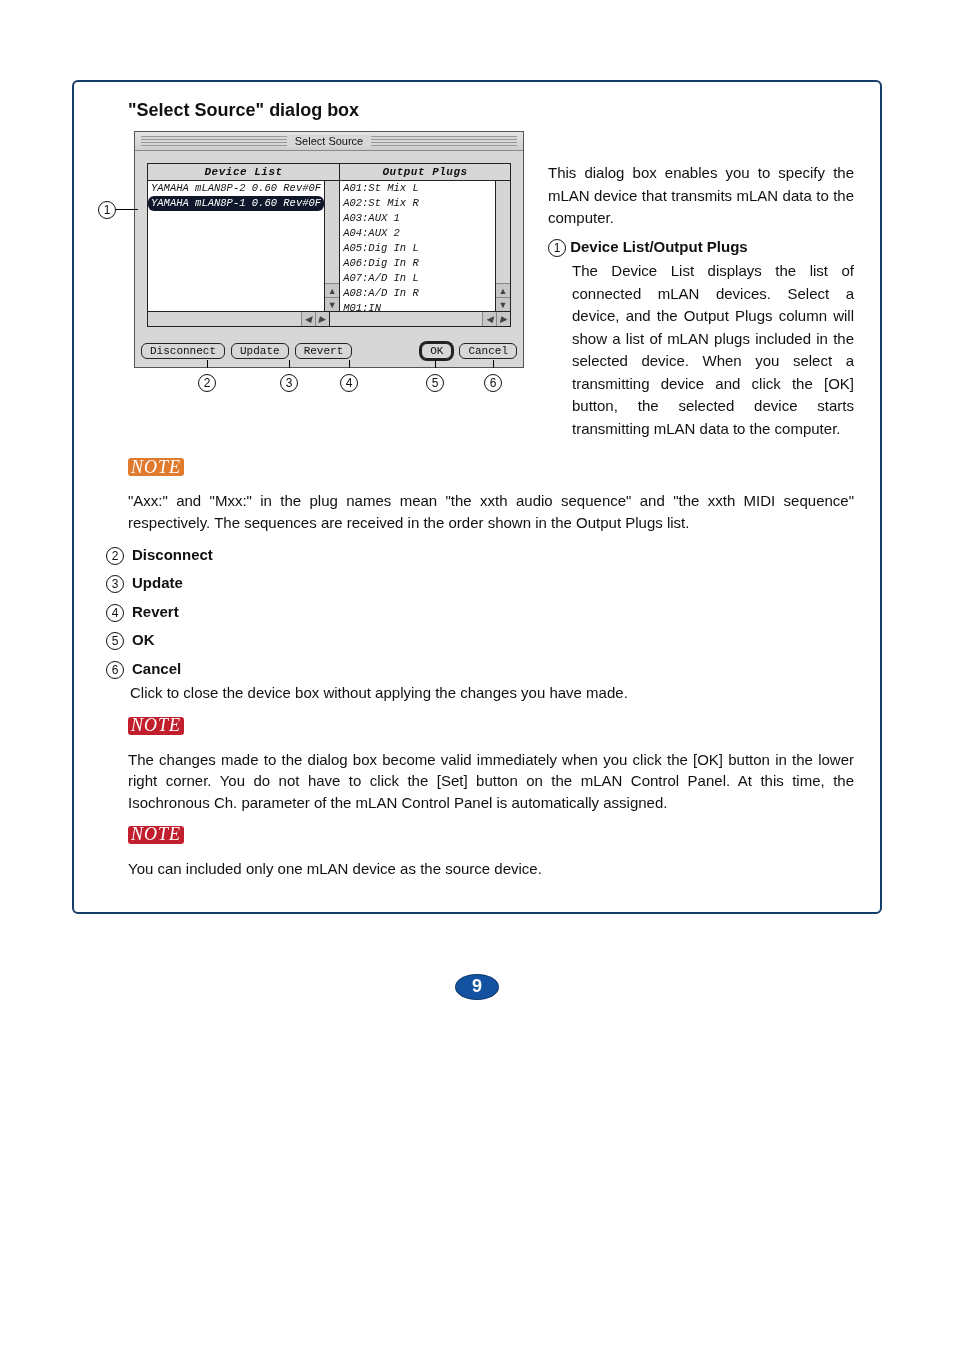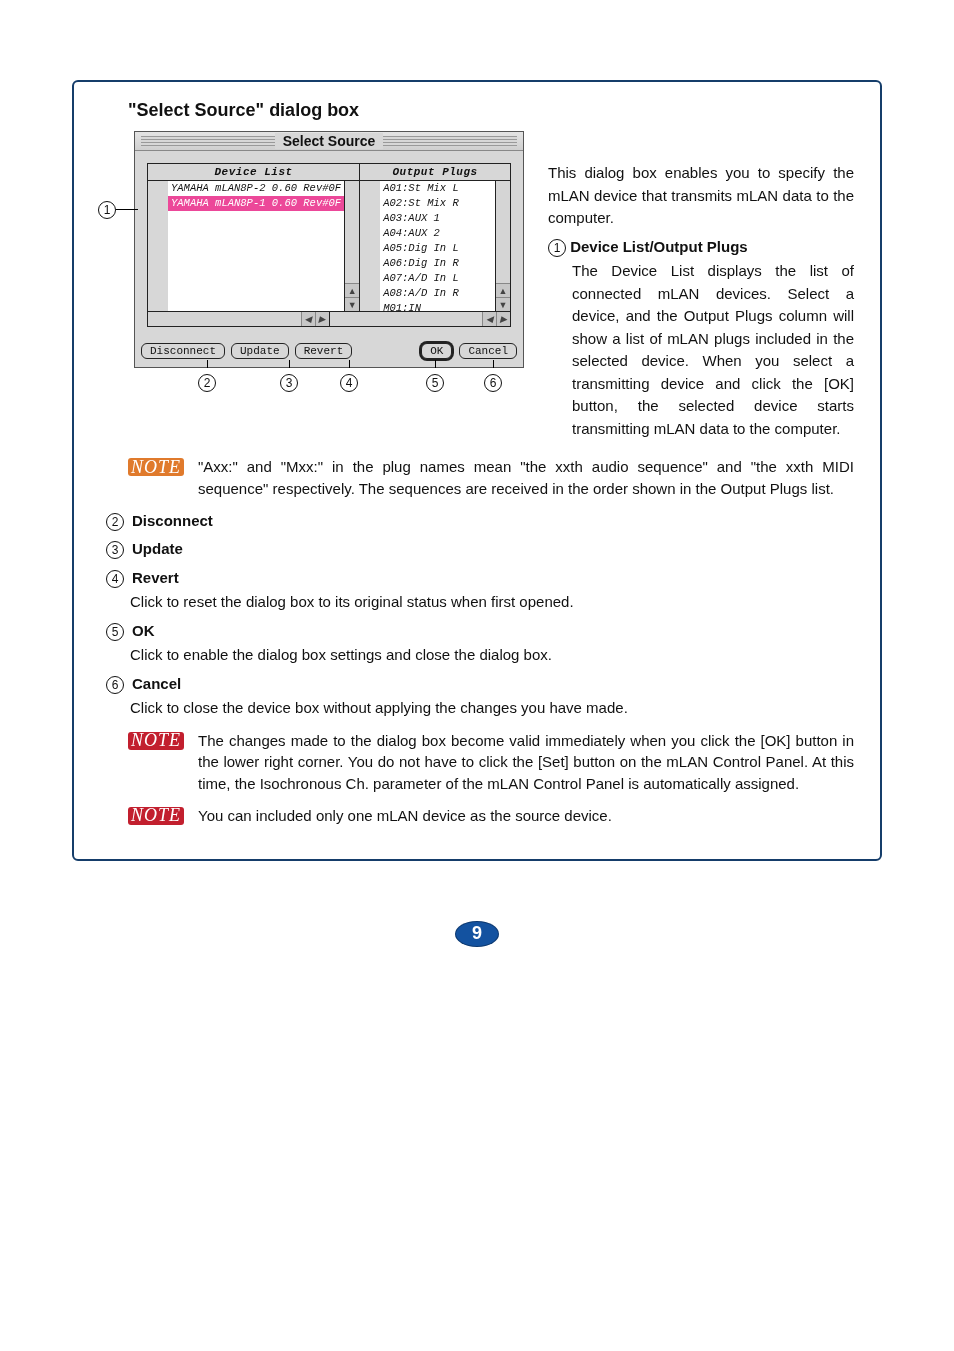--- a/index.html
+++ b/index.html
@@ -58,22 +58,22 @@
     width:40%;
     background: repeating-linear-gradient(#999,#999 1px,#d7d7d7 1px,#d7d7d7 3px);
   }
   .dlg-titlebar::before{ left:6px; }
   .dlg-titlebar::after{ right:6px; }
   .dlg-title {
     position: relative;
     z-index: 2;
     background: #d7d7d7;
     padding: 0 8px;
-    font-size: 14px;
-    font-weight: bold;
+    font-size: 11px;
+    font-weight: normal;
   }
   .dlg-inner {
     margin: 6px;
     border: 1px solid #222;
     background: #d7d7d7;
     padding: 0;
   }
   .cols {
     display: flex;
   }
@@ -98,30 +98,30 @@
     display: flex;
     height: 130px;
   }
   .list-content {
     flex: 1;
     background: #fff;
     font-family: "Courier New", monospace;
     font-size: 10.5px;
     overflow: hidden;
     border-right: 1px solid #222;
-    margin-left: 20px;
   }
   .list-row {
     padding: 1px 3px;
     white-space: nowrap;
     line-height: 13px;
   }
   .list-row.selected {
-    background: #ec4899;
+    background: #0f172a;
     color: #fff;
+    border-radius: 6px;
   }
   .vscroll {
     width: 14px;
     display: flex;
     flex-direction: column;
     background: #d5d5d5;
     border-left: none;
   }
   .sbtn {
     height: 13px;
@@ -219,20 +219,21 @@
   .desc-item-title { font-weight: bold; display:inline; }
   .item-body {
     margin: 2px 0 6px 24px;
     text-align: justify;
   }
   .note-row {
     display: flex;
     gap: 14px;
     margin: 10px 0 10px 28px;
     align-items: flex-start;
+    flex-direction: column;
   }
   .note-badge {
     flex: 0 0 auto;
     width: 56px;
     height: 18px;
     border-radius: 3px;
     display: inline-flex;
     align-items: center;
     justify-content: center;
     font-family: "Brush Script MT", cursive;
@@ -399,28 +400,26 @@
         <div class="entry-head">
           <span class="circ-num">3</span>
           <b>Update</b>
         </div>
       </div>
       <div class="entry">
         <div class="entry-head">
           <span class="circ-num">4</span>
           <b>Revert</b>
         </div>
-        <div class="item-body">Click to reset the dialog box to its original status when first opened.</div>
       </div>
       <div class="entry">
         <div class="entry-head">
           <span class="circ-num">5</span>
           <b>OK</b>
         </div>
-        <div class="item-body">Click to enable the dialog box settings and close the dialog box.</div>
       </div>
       <div class="entry">
         <div class="entry-head">
           <span class="circ-num">6</span>
           <b>Cancel</b>
         </div>
         <div class="item-body">Click to close the device box without applying the changes you have made.</div>
       </div>
     </div>
 

